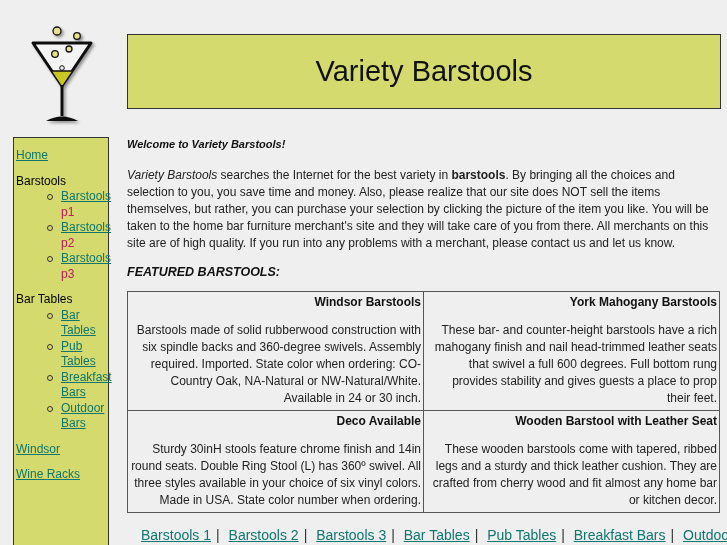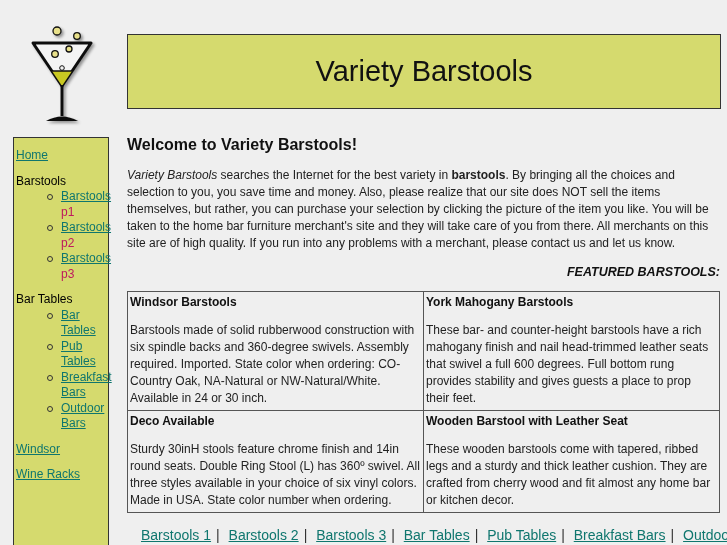--- a/index.html
+++ b/index.html
@@ -34,29 +34,29 @@
     .sidebar li { position: relative; }
     .sidebar li::before {
       content: ""; position: absolute; left: -14px; top: 5px;
       width: 4px; height: 4px; border: 1px solid #333; border-radius: 50%;
     }
     .sidebar .sub-text { color: #be185d; }
     .main {
       position: absolute; left: 127px; top: 136px; width: 593px;
       font-size: 12px; line-height: 17px; color: #222;
     }
-    .welcome { font-weight: bold; font-size: 16px; margin: 0 0 14px 0; color:#111; }
+    .welcome { font-weight: bold; font-style: italic; font-size: 11px; margin: 0 0 14px 0; color:#111; }
     .intro { margin: 0 0 12px 0; }
-    .featured { text-align: right; font-weight: bold; font-style: italic; font-size: 12.5px; margin: 0 0 10px 0; color:#111; }
+    .featured { text-align: left; font-weight: bold; font-style: italic; font-size: 12.5px; margin: 0 0 10px 0; color:#111; }
     table.products {
       border-collapse: collapse; width: 593px;
       border: 1px solid #555;
     }
     table.products td {
-      border: 1px solid #555; vertical-align: top; text-align: left;
+      border: 1px solid #555; vertical-align: top; text-align: right;
       padding: 2px 2px 3px 2px; width: 50%;
       font-size: 12px; line-height: 17px; color: #222;
     }
     table.products .pname { font-weight: bold; color: #111; margin-bottom: 11px; }
     .footer-links {
       position: absolute; left: 141px; top: 527px; font-size: 14px; white-space: nowrap; color:#333;
     }
     .footer-links .sep { margin: 0 5px; }
   </style>
 </head>

